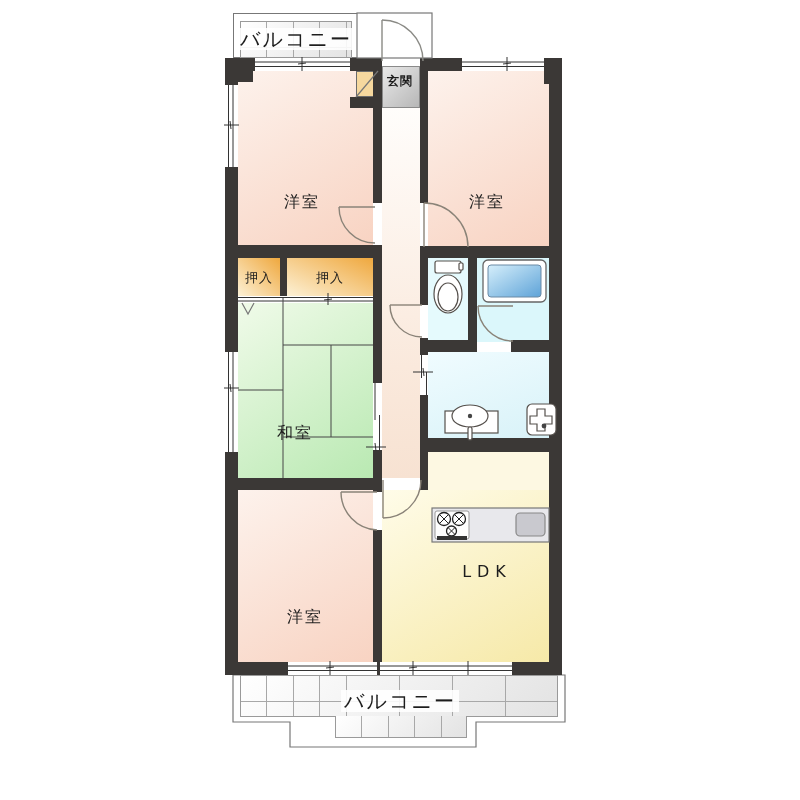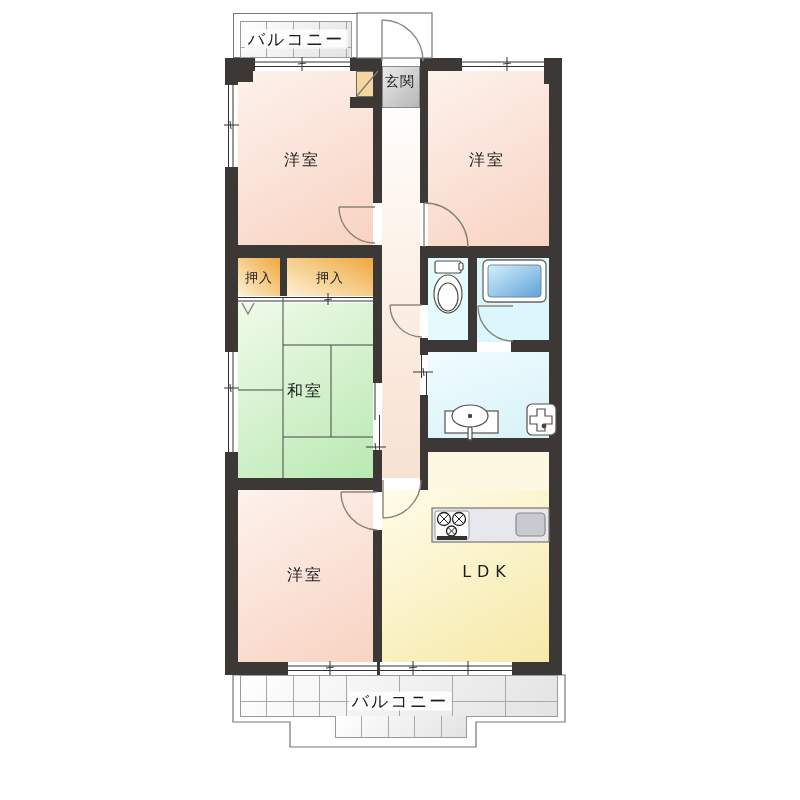--- a/index.html
+++ b/index.html
@@ -22,25 +22,25 @@
   .ldk{background:linear-gradient(150deg,#fffce9 0%,#f6e9a8 100%);}
   .ldk-arm{background:#fdf8e2;}
   .balcony-frame{background:#ffffff;border:1px solid #777;box-sizing:border-box;}
   .tiles{background-color:#f6f6f6;box-sizing:border-box;border:1px solid #9a9a9a;
     background-image:
       repeating-linear-gradient(to right,transparent 0 25.5px,#a8a8a8 25.5px 26.5px),
       repeating-linear-gradient(to bottom,transparent 0 25.5px,#a8a8a8 25.5px 26.5px),
       linear-gradient(135deg,#ffffff 0%,#e3e3e3 100%);}
   
   .lbl{transform:translate(-50%,-50%);white-space:nowrap;line-height:1;}
-  .room-lbl{font-size:16px;letter-spacing:2px;}
+  .room-lbl{font-size:16px;letter-spacing:2px;margin-top:42px;}
   .small-lbl{font-size:13px;letter-spacing:1px;}
   .ldk-lbl{font-size:16px;letter-spacing:6px;}
-  .balc-lbl{font-size:17px;letter-spacing:2px;background:rgba(255,255,255,.88);padding:1px 3px;}
-  .genkan-lbl{font-size:14px;letter-spacing:1px;}
+  .balc-lbl{font-size:20px;letter-spacing:2px;background:rgba(255,255,255,.88);padding:1px 3px;}
+  .genkan-lbl{font-size:12px;letter-spacing:1px;font-weight:bold;}
   svg{position:absolute;left:0;top:0;}
 </style>
 </head>
 <body>
 
 <div id="plan">
 
   <svg class="under" width="800" height="800">
     <path d="M233,675 L233,722 L290,722 L290,747 L476,747 L476,722 L565,722 L565,675 Z" fill="#ffffff" stroke="#777" stroke-width="1.2"></path>
   </svg>
@@ -270,18 +270,18 @@
       <rect x="516" y="513" width="29" height="23" rx="4" fill="#c9c9cf" stroke="#888" stroke-width="1.2"></rect>
     </g>
   </svg>
 
   <div class="abs lbl balc-lbl" style="left:296px;top:39px;">バルコニー</div>
   <div class="abs lbl genkan-lbl" style="left:400px;top:81px;">玄関</div>
   <div class="abs lbl room-lbl" style="left:302px;top:160px;">洋室</div>
   <div class="abs lbl room-lbl" style="left:487px;top:160px;">洋室</div>
   <div class="abs lbl small-lbl" style="left:259px;top:277px;">押入</div>
   <div class="abs lbl small-lbl" style="left:330px;top:277px;">押入</div>
-  <div class="abs lbl room-lbl" style="left:305px;top:391px;">和室</div>
+  <div class="abs lbl room-lbl" style="left:295px;top:391px;">和室</div>
   <div class="abs lbl room-lbl" style="left:305px;top:575px;">洋室</div>
   <div class="abs lbl ldk-lbl" style="left:487px;top:572px;">LDK</div>
   <div class="abs lbl balc-lbl" style="left:400px;top:701px;">バルコニー</div>
 
 </div>
 
 </body></html>

